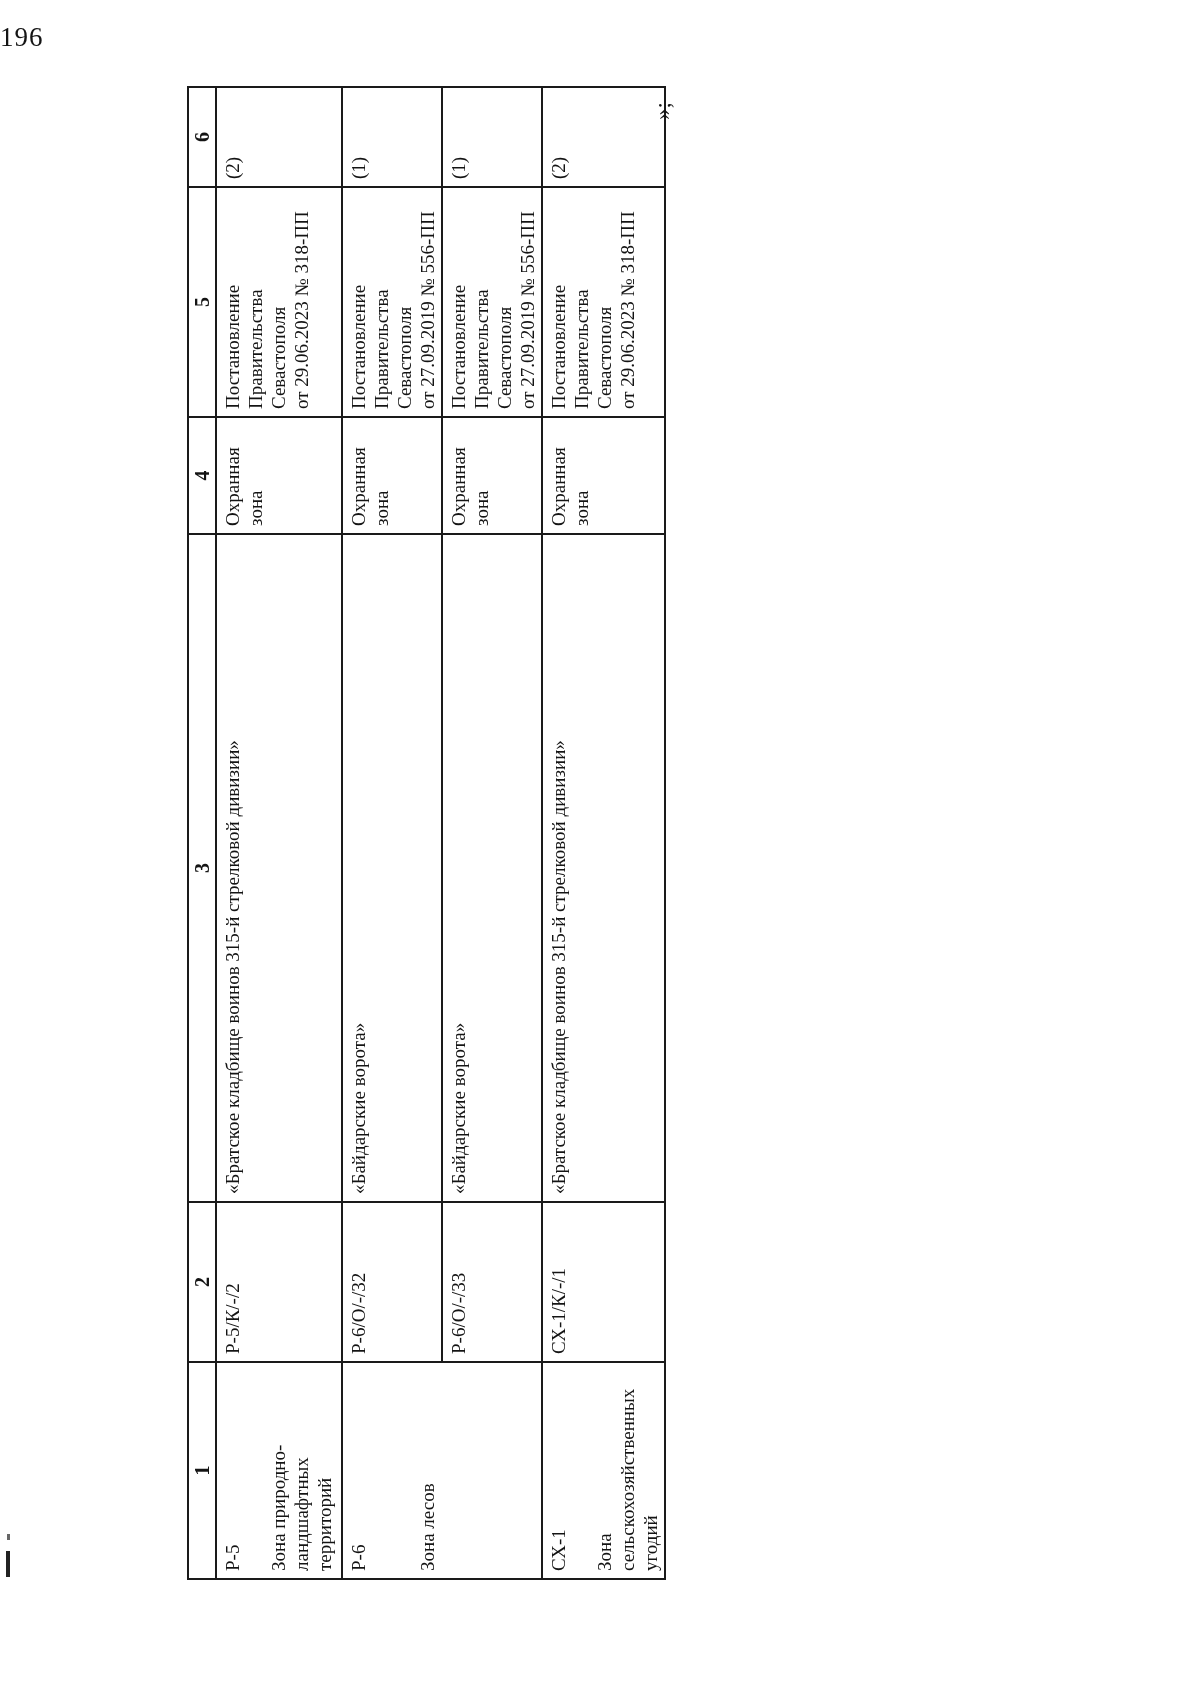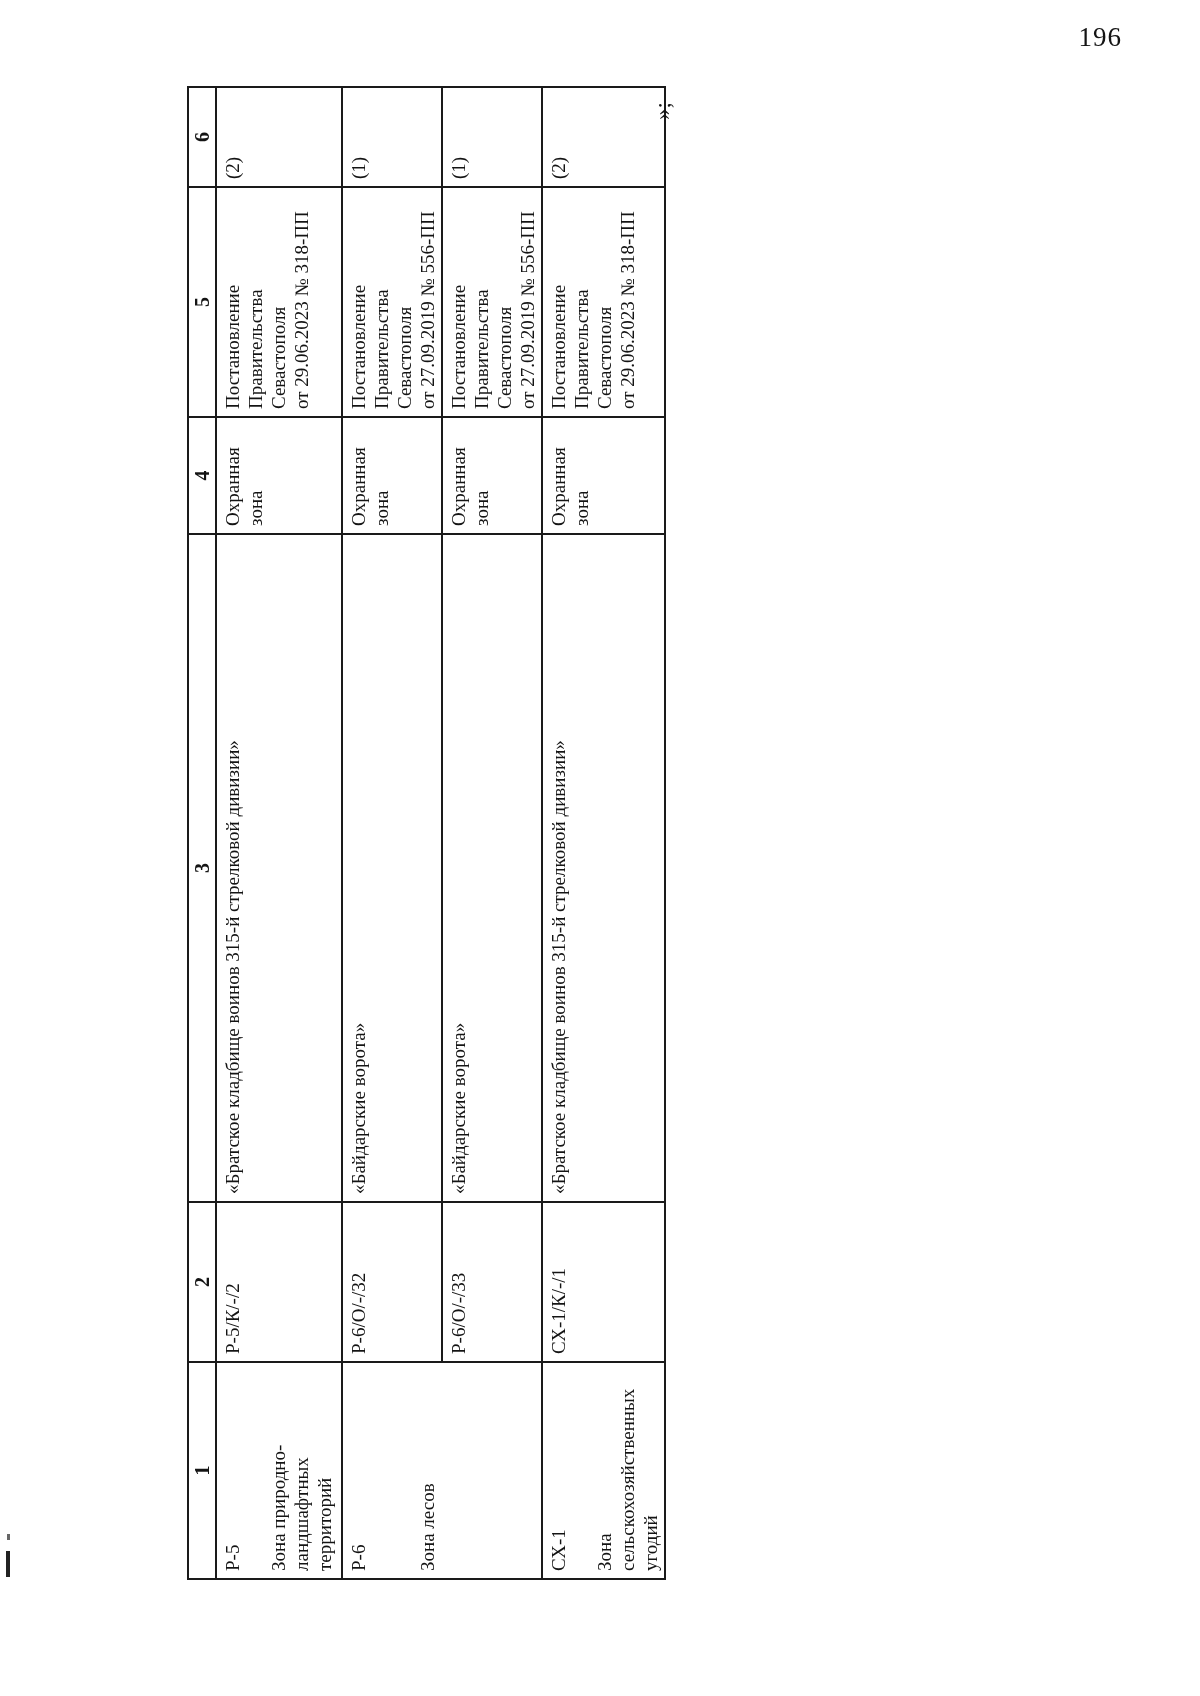--- a/index.html
+++ b/index.html
@@ -2,21 +2,21 @@
 <html><head>
 <meta charset="utf-8">
 <style>
   html,body{margin:0;padding:0;}
   body{
     width:1200px;height:1696px;position:relative;background:#ffffff;
     font-family:"Liberation Serif","DejaVu Serif",serif;color:#141414;
     overflow:hidden;
   }
   .page-number{
-    position:absolute;top:22px;left:0;width:1122px;text-align:right;
+    position:absolute;top:22px;left:0;width:1122px;text-align:left;
     font-size:27px;letter-spacing:1px;
   }
   
   .rot{
     position:absolute;left:187px;top:1580px;width:1492px;height:500px;
     transform:rotate(-90deg);transform-origin:0 0;
   }
   table.zones{
     border-collapse:collapse;table-layout:fixed;width:1492px;
   }

